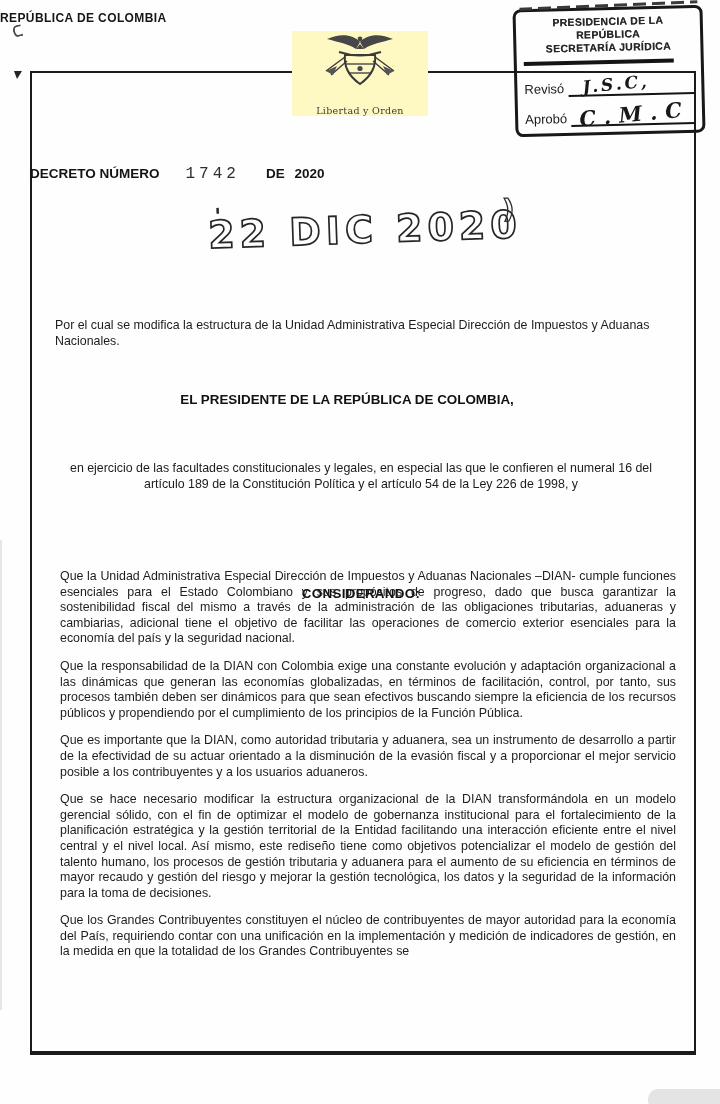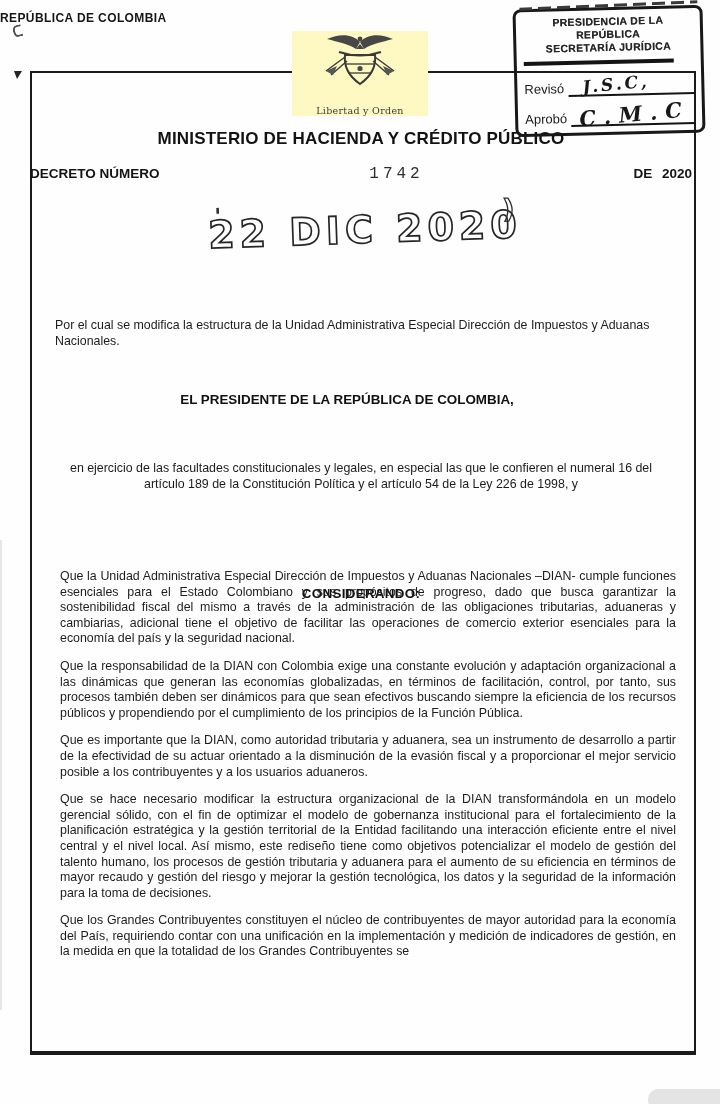--- a/index.html
+++ b/index.html
@@ -79,21 +79,21 @@
   }
   .sig.big{font-size:21px;letter-spacing:8px;left:8px;bottom:-3px;}
 
   
   .ministry-title{
     position:absolute;top:129px;left:30px;width:662px;text-align:center;
     font-weight:bold;font-size:17px;color:#121212;letter-spacing:.2px;z-index:2;
   }
   .decree-line{
     position:absolute;top:165px;left:30px;width:662px;
-    display:flex;justify-content:space-between;align-items:baseline;gap:26px;z-index:2;
+    display:flex;justify-content:flex-start;align-items:baseline;gap:26px;z-index:2;
   }
   .decree-label,.decree-of{font-weight:bold;font-size:13.5px;color:#141414;}
   .decree-of{word-spacing:6px;}
   .decree-number{
     font-family:"Liberation Mono","DejaVu Sans Mono",monospace;
     font-size:16px;letter-spacing:4px;color:#2e2e2e;font-weight:normal;
   }
 
   
   .date-stamp{
@@ -180,21 +180,20 @@
 
         <path d="M33 24 L63 24 Q65 41 48 53 Q31 41 33 24 Z" stroke-width="2"></path>
         <line x1="34" y1="33" x2="62" y2="33" stroke-width="1.3"></line>
         <line x1="36" y1="42" x2="60" y2="42" stroke-width="1.3"></line>
         <circle cx="48" cy="37.5" r="2.6" fill="#4a4a4a" stroke="none"></circle>
       </g>
     </svg>
     <div class="motto">Libertad y Orden</div>
   </div>
 
-  <div class="ministry-title">MINISTERIO DE HACIENDA Y CRÉDITO PÚBLICO</div>
 
   <div class="decree-line">
     <span class="decree-label">DECRETO NÚMERO</span>
     <span class="decree-number">1742</span>
     <span class="decree-of">DE 2020</span>
   </div>
 
   <div class="date-stamp">
     <svg width="350" height="66" viewBox="0 0 350 66">
       <g transform="rotate(-2 175 33)">

